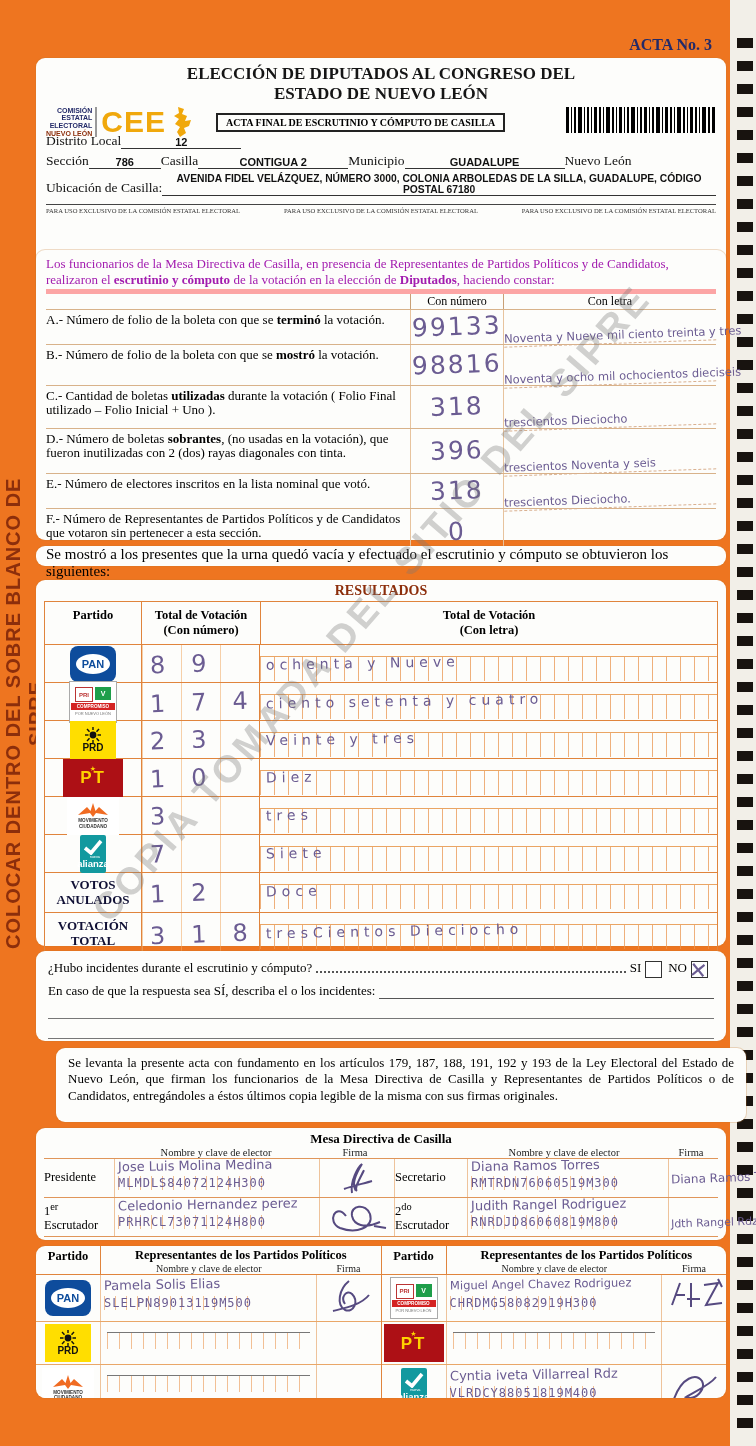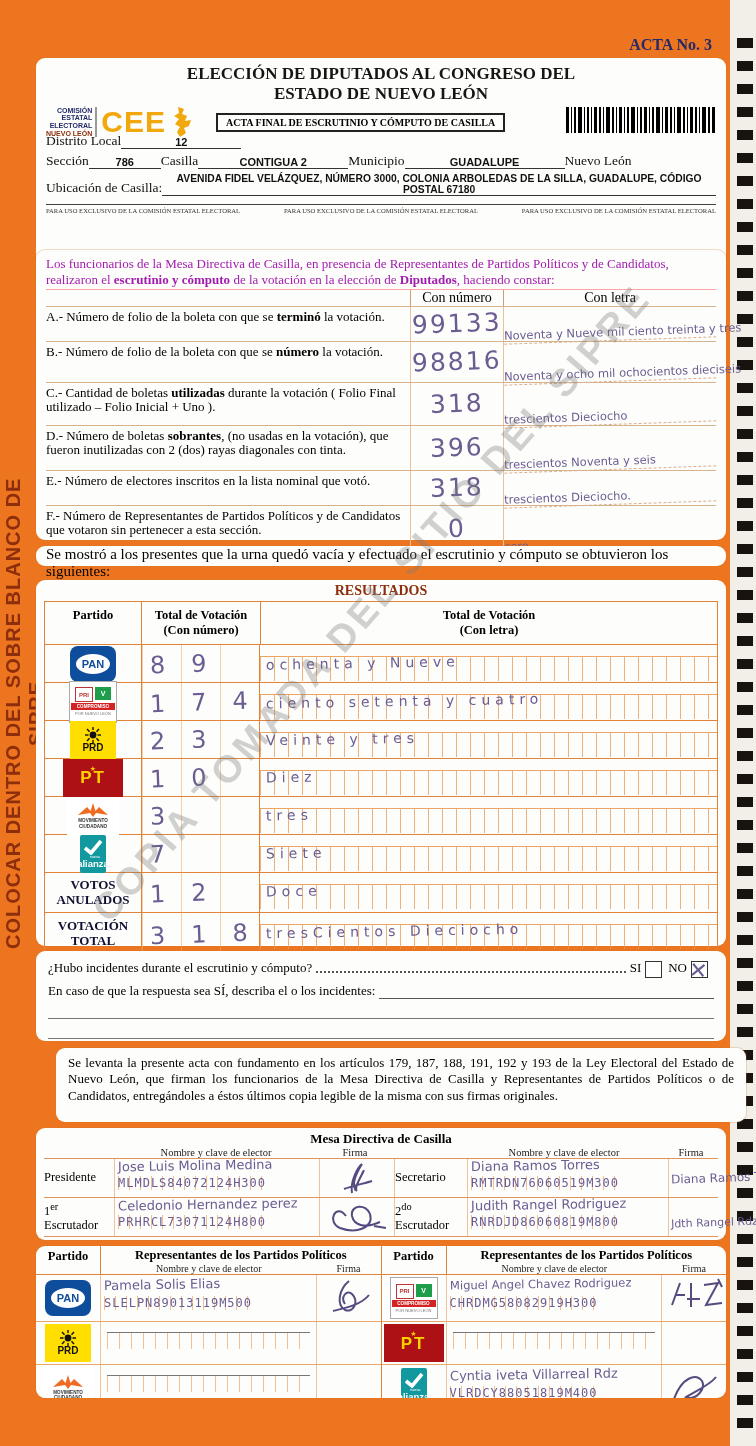--- a/index.html
+++ b/index.html
@@ -33,21 +33,21 @@
   .barcode{margin-left:auto;}
   .folio-line{text-align:right;font-size:11px;font-weight:bold;margin:2px 4px 0 0;}
   .folio-val{font-family:"DejaVu Sans Mono",monospace;font-size:15px;font-weight:bold;letter-spacing:1px;}
   .fieldrow{display:flex;align-items:flex-end;font-size:13.5px;margin-top:4px;color:#111;}
   .fill{border-bottom:1px solid #333;text-align:center;font-family:"Liberation Sans",sans-serif;font-size:11px;font-weight:bold;}
   .exclusive{border-top:1.5px solid #444;margin-top:8px;padding-top:2px;display:flex;justify-content:space-between;font-size:6.6px;color:#333;}
 
   
   .p-af{top:250px;height:290px;padding:6px 10px;box-sizing:border-box;font-size:13px;}
   .intro{line-height:1.25;color:#a21caf;}
-  .af-head{display:flex;font-size:14px;text-align:center;border-top:1px solid #fca5a5;}
+  .af-head{display:flex;font-size:12px;text-align:center;border-top:5px solid #fca5a5;}
   .af-head .c1{flex:1;} .af-head .c2{width:92px;border-left:1px solid #c9a076;} .af-head .c3{width:212px;border-left:1px solid #c9a076;}
   .af-row{display:flex;border-top:1px solid #d8b28a;align-items:stretch;}
   .af-label{flex:1;padding:3px 2px 2px 0;line-height:1.15;}
   .af-num{width:92px;border-left:1px solid #e7c39d;display:flex;align-items:center;justify-content:center;}
   .af-letra{width:212px;border-left:1px solid #e7c39d;position:relative;display:flex;align-items:flex-end;}
   .af-letra .hw{border-bottom:1px dashed #d9b090;width:100%;}
   .h-a{height:34px}.h-b{height:40px}.h-c{height:42px}.h-d{height:44px}.h-e{height:34px}.h-f{height:46px}
 
   .hw{font-family:"DejaVu Sans",sans-serif;color:#6b5c92;}
   .hw-big{font-size:25px;letter-spacing:2px;transform:rotate(-2deg);}
@@ -264,21 +264,21 @@
     <div class="af-row h-a">
       <div class="af-label"><span>A.- Número de folio de la boleta con que se </span><b>terminó</b><span> la votación.</span></div>
       <div class="af-num">
           <span class="hw hw-big">99133</span>
         </div>
       <div class="af-letra">
           <span class="hw hw-line">Noventa y Nueve mil ciento treinta y tres</span>
         </div>
     </div>
     <div class="af-row h-b">
-      <div class="af-label"><span>B.- Número de folio de la boleta con que se </span><b>número</b><span> la votación.</span></div>
+      <div class="af-label"><span>B.- Número de folio de la boleta con que se </span><b>mostró</b><span> la votación.</span></div>
       <div class="af-num">
           <span class="hw hw-big">98816</span>
         </div>
       <div class="af-letra">
           <span class="hw hw-line">Noventa y ocho mil ochocientos dieciseis</span>
         </div>
     </div>
     <div class="af-row h-c">
       <div class="af-label"><span>C.- Cantidad de boletas </span><b>utilizadas</b><span> durante la votación ( Folio Final utilizado – Folio Inicial + Uno ).</span></div>
       <div class="af-num">

